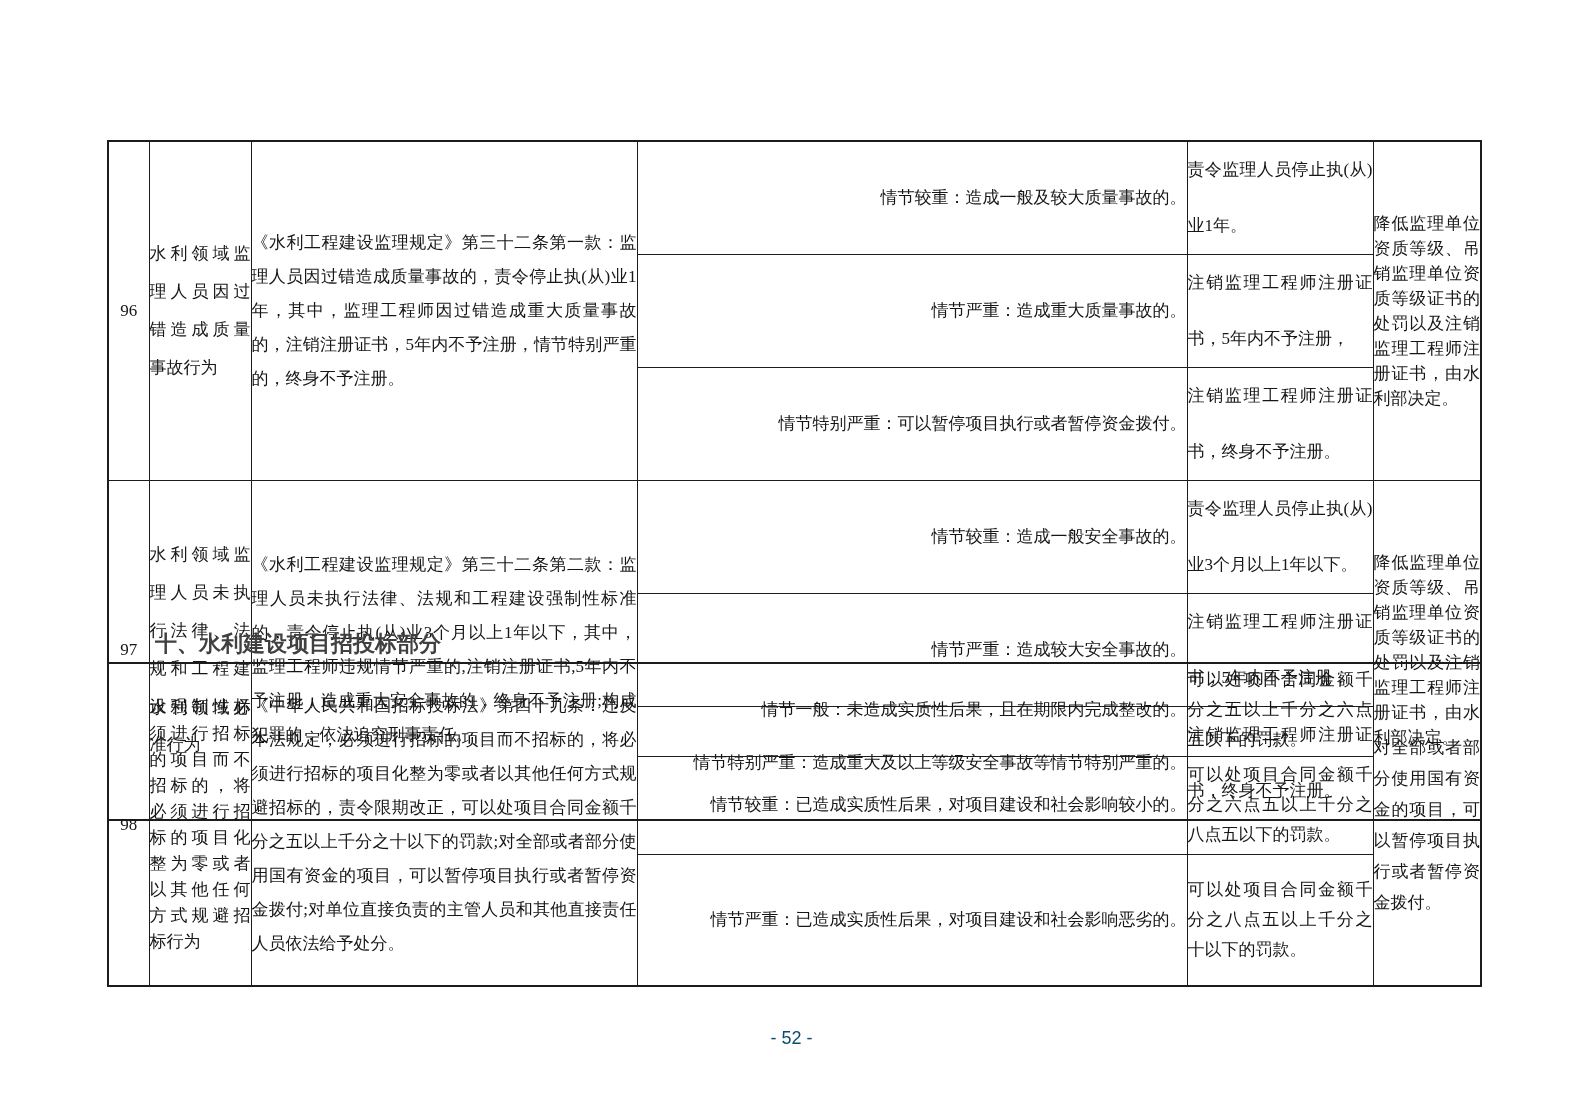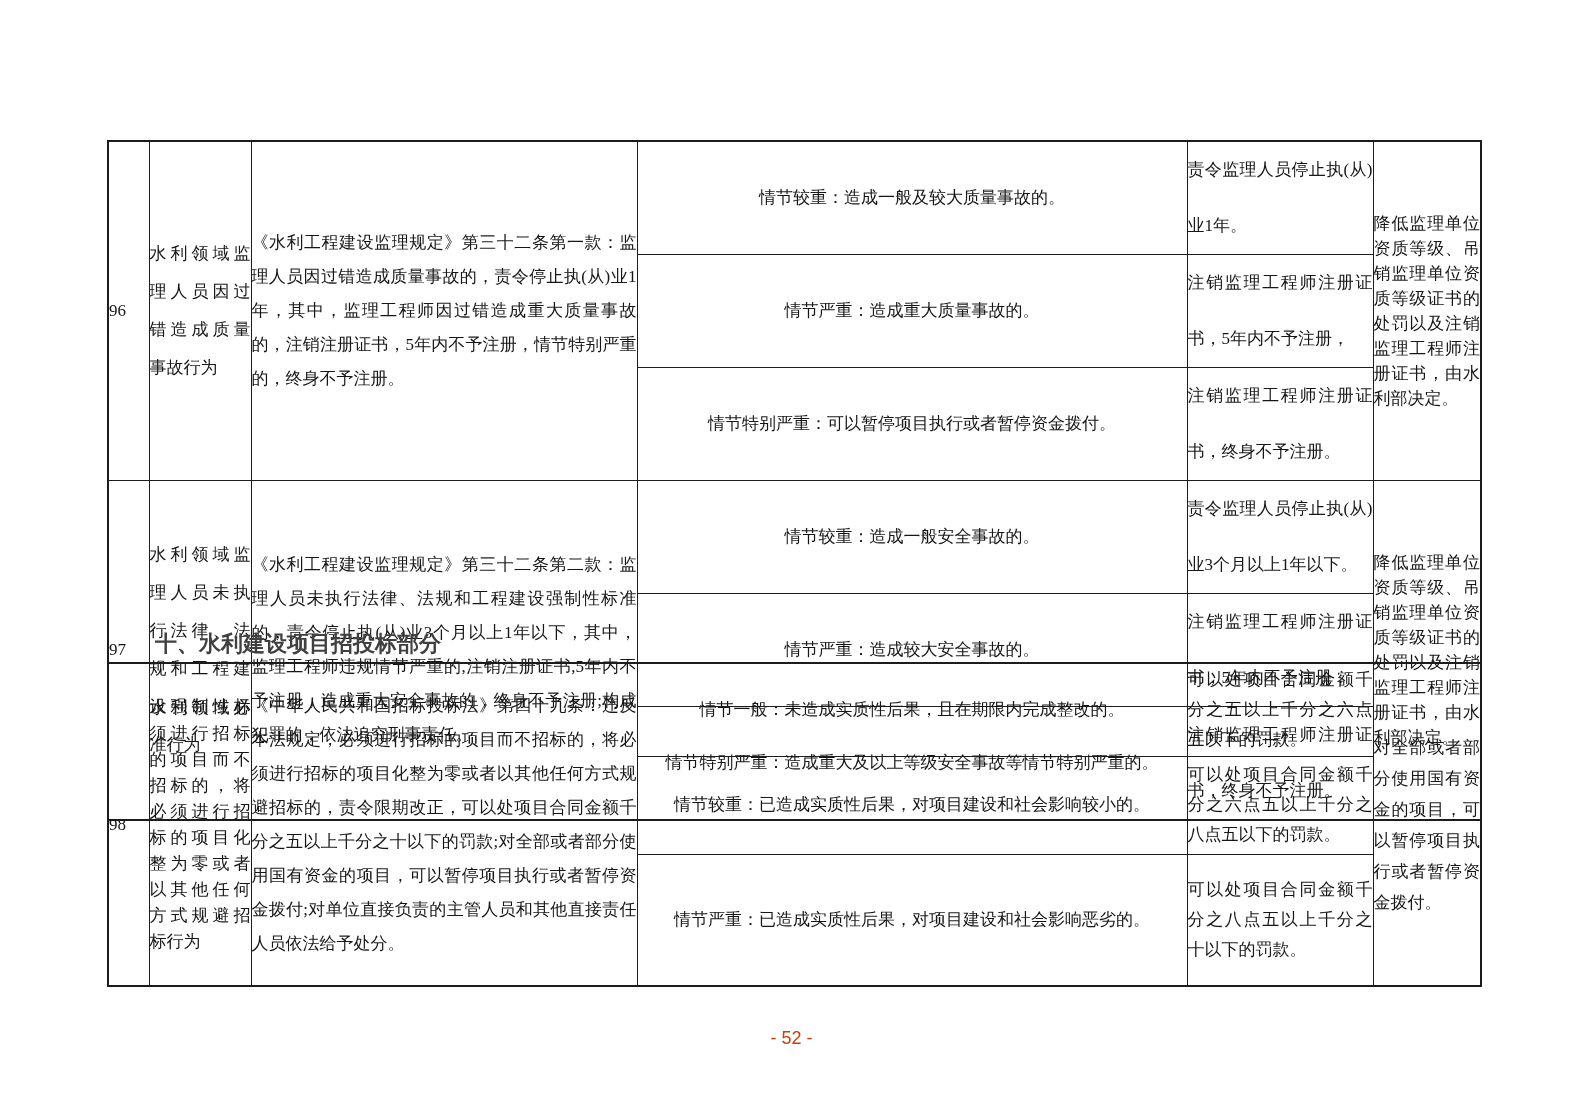--- a/index.html
+++ b/index.html
@@ -30,37 +30,37 @@
     overflow: hidden;
   }
   col.c-id  { width: 41px; }
   col.c-beh { width: 102px; }
   col.c-leg { width: 386px; }
   col.c-sev { width: 550px; }
   col.c-pen { width: 186px; }
   col.c-dec { width: 108px; }
 
   td.td-id {
-    text-align: left;
+    text-align: center;
     font-size: 16px;
   }
   td.td-beh {
     text-align: justify;
     text-justify: inter-ideograph;
     padding: 0 10px;
     margin-left: 38px;
   }
   td.td-leg {
     text-align: justify;
     text-justify: inter-ideograph;
     padding: 0 10px;
     line-height: 34px;
   }
   td.td-sev {
-    text-align: center;
+    text-align: right;
     padding-left: 12px;
     padding-right: 6px;
     line-height: 26px;
   }
   td.td-pen {
     text-align: justify;
     text-justify: inter-ideograph;
     padding: 0 12px;
   }
   td.td-dec {
@@ -98,21 +98,21 @@
     line-height: 30px;
   }
   .page-footer {
     position: absolute;
     left: 0;
     top: 1028px;
     width: 1583px;
     text-align: center;
     font-family: "Liberation Sans", sans-serif;
     font-size: 18px;
-    color: #c2410c;
+    color: #0c4a6e;
   }
 </style>
 </head>
 <body>
 
 <div class="page">
 
   <table class="ptable" id="table1">
     <colgroup>
       <col class="c-id">

